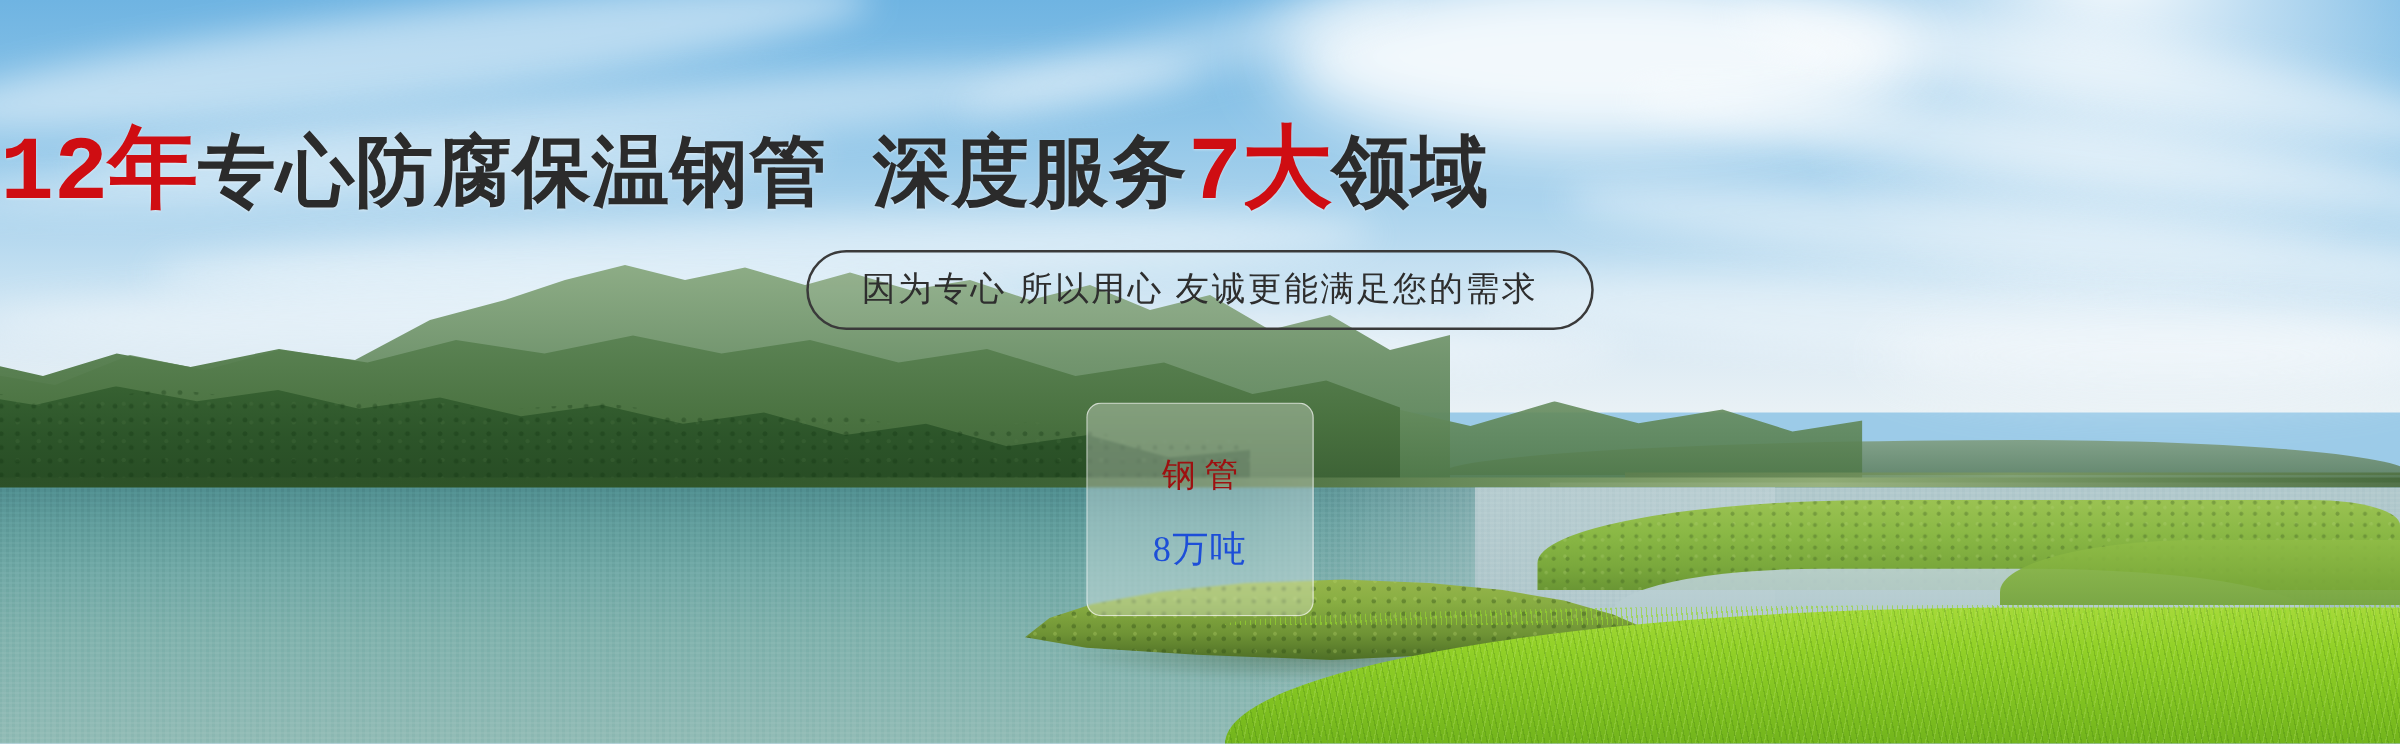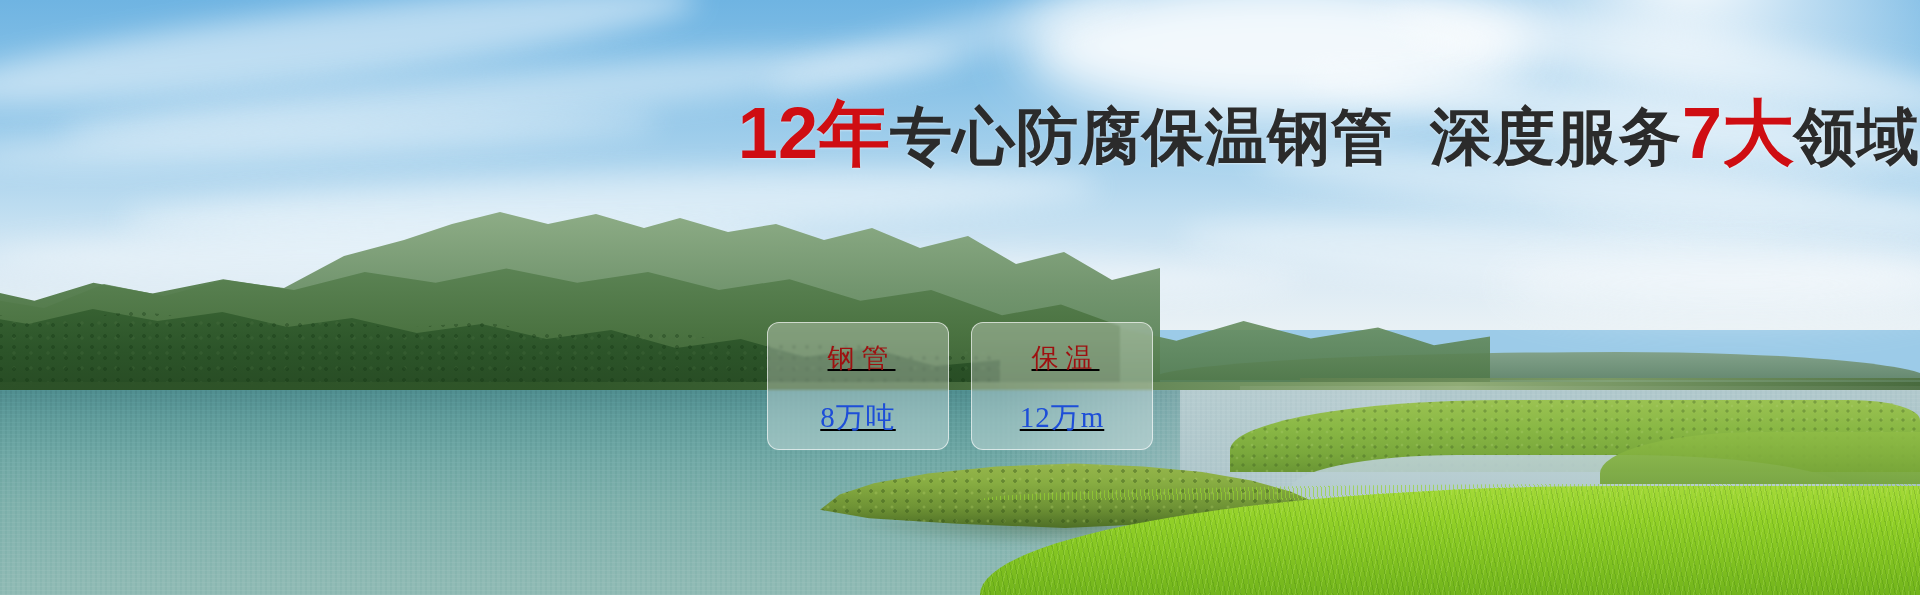--- a/index.html
+++ b/index.html
@@ -204,27 +204,28 @@
     border-radius:68% 0 0 0 / 100% 0 0 0;
     opacity:.75;
     filter:blur(.6px);
   }
 
   
   .content{position:absolute;left:0;top:0;width:1920px;height:595px;}
 
   .headline{
     position:absolute;left:0;top:86px;width:1920px;
-    text-align:right;
+    text-align:left;
     font-size:62px;
     font-weight:bold;
     letter-spacing:1px;
     color:#2b2b2b;
     white-space:nowrap;
     text-shadow:0 1px 2px rgba(255,255,255,.45);
+    font-family:Liberation Mono, monospace;
   }
   .hl-red{color:#cf0d12;font-size:72px;letter-spacing:0;}
   .hl-gap{display:inline-block;width:36px;}
 
   .subtitle-wrap{
     position:absolute;left:0;top:200px;width:1920px;
     text-align:center;
   }
   .subtitle{
     display:inline-block;
@@ -237,30 +238,29 @@
     background:rgba(255,255,255,.08);
     white-space:nowrap;
   }
 
   
   .cards{
     position:absolute;left:0;top:322px;width:1920px;
     display:flex;justify-content:center;gap:22px;
   }
   .card{
-    width:182px;height:128px;
+    width:182px;height:171px;
     border-radius:12px;
     background:rgba(255,255,255,.30);
     border:1px solid rgba(255,255,255,.62);
     backdrop-filter:blur(1px);
     display:flex;flex-direction:column;
     align-items:center;justify-content:center;
     box-sizing:border-box;
     padding-top:6px;
-    text-decoration:underline;
   }
   .card-title{
     font-size:27px;color:#9e1010;letter-spacing:7px;
     text-indent:7px;margin-bottom:22px;
   }
   .card-value{
     font-size:29px;color:#1d4ed8;letter-spacing:1px;
     font-family:"Liberation Serif","DejaVu Serif",serif;
   }
   .card-value sup{font-size:17px;vertical-align:super;}
@@ -314,29 +314,28 @@
   <div class="grass"></div>
   <div class="grass-tex"></div>
   <div class="grass-edge"></div>
 
   <div class="content">
 
     <div class="headline">
       <span class="hl-red">12年</span><span>专心防腐保温钢管</span><span class="hl-gap"></span><span>深度服务</span><span class="hl-red">7大</span><span>领域</span>
     </div>
 
+    <div class="subtitle-wrap">
+      <span class="subtitle">因为专心 所以用心  友诚更能满足您的需求</span>
+    </div>
 
     <div class="cards">
 
       <div class="card">
         <div class="card-title">钢管</div>
         <div class="card-value"><span>8万吨</span></div>
       </div>
 
 
-      <div class="card">
-        <div class="card-title">保温</div>
-        <div class="card-value"><span>12万m</span></div>
-      </div>
 
     </div>
   </div>
 </div>
 
 </body></html>

